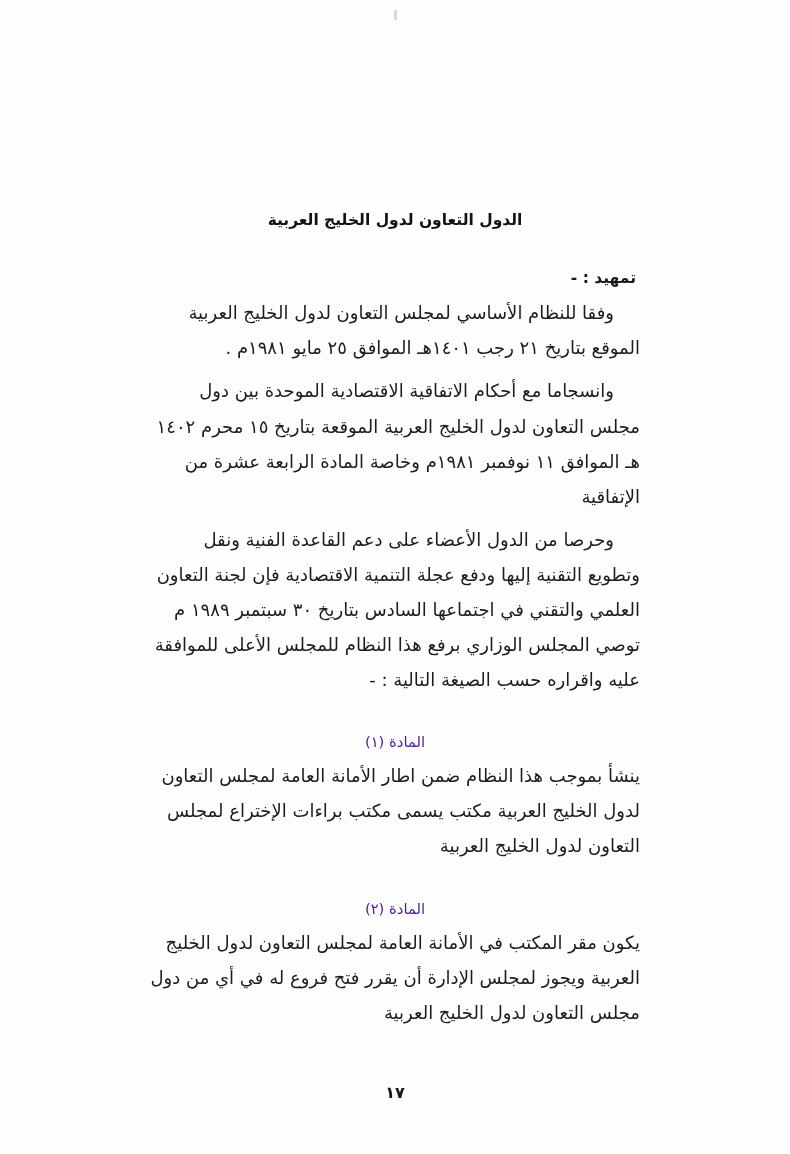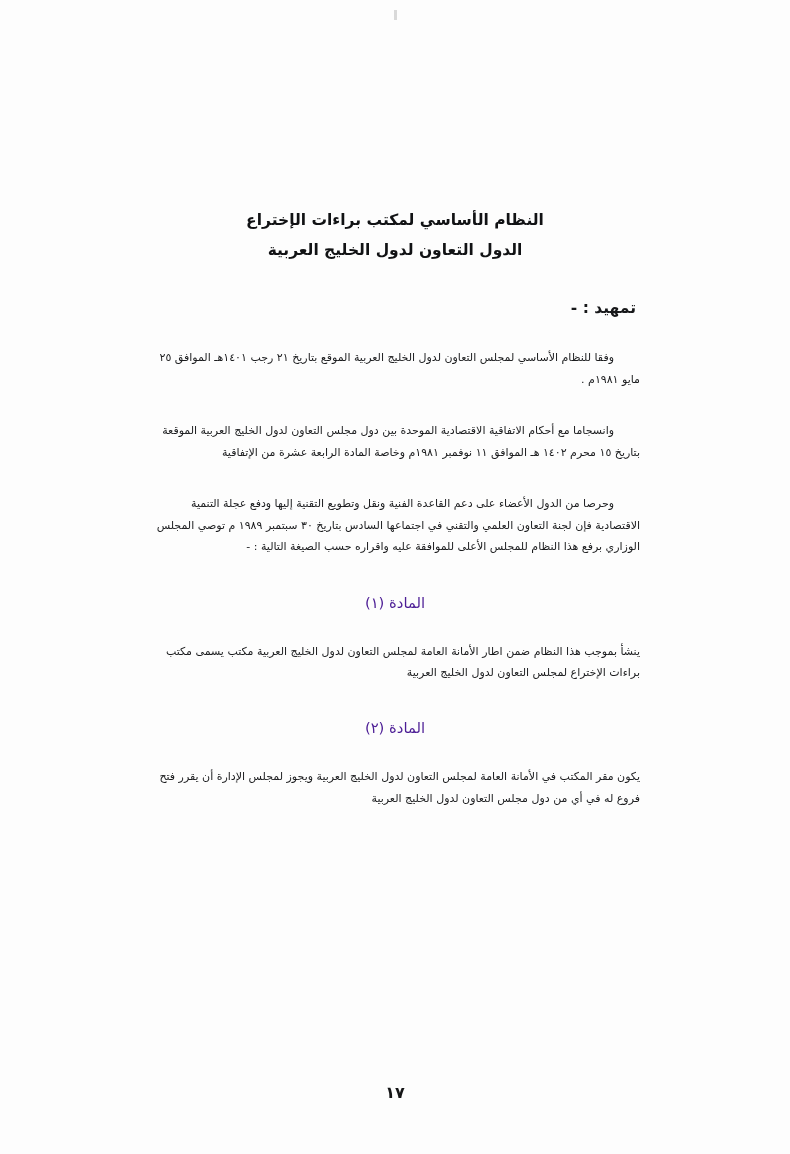--- a/index.html
+++ b/index.html
@@ -49,22 +49,22 @@
     display: block;
   }
   .preamble-label {
     margin-top: 34px;
     font-weight: bold;
     font-size: 15.5px;
     text-align: right;
     padding-right: 4px;
   }
   p.para {
-    margin: 30px 0 0 0;
-    font-size: 11px;
+    margin: 8px 0 0 0;
+    font-size: 18px;
     line-height: 1.95;
     text-align: right;
     color: #1b1c1e;
   }
   p.para.indent {
     text-indent: 26px;
   }
   .article-heading {
     text-align: center;
     font-size: 14.8px;
@@ -90,21 +90,20 @@
 </head>
 <body>
 
 <div class="page">
 
   <div class="scan-mark"></div>
 
   <div class="content">
 
     <div class="doc-title">
-      <span class="line1">النظام الأساسي لمكتب براءات الإختراع</span>
       <span class="line2">الدول التعاون لدول الخليج العربية</span>
     </div>
 
     <div class="preamble-label">تمهيد : -</div>
 
     <p class="para indent">وفقا للنظام الأساسي لمجلس التعاون لدول الخليج العربية الموقع بتاريخ ٢١ رجب ١٤٠١هـ الموافق ٢٥ مايو ١٩٨١م .</p>
     <p class="para indent">وانسجاما مع أحكام الاتفاقية الاقتصادية الموحدة بين دول مجلس التعاون لدول الخليج العربية الموقعة بتاريخ ١٥ محرم ١٤٠٢ هـ الموافق ١١ نوفمبر ١٩٨١م وخاصة المادة الرابعة عشرة من الإتفاقية</p>
     <p class="para indent">وحرصا من الدول الأعضاء على دعم القاعدة الفنية ونقل وتطويع التقنية إليها ودفع عجلة التنمية الاقتصادية فإن لجنة التعاون العلمي والتقني في اجتماعها السادس بتاريخ ٣٠ سبتمبر ١٩٨٩ م توصي المجلس الوزاري برفع هذا النظام للمجلس الأعلى للموافقة عليه واقراره حسب الصيغة التالية : -</p>
 
     <div class="article-heading">المادة (١)</div>

